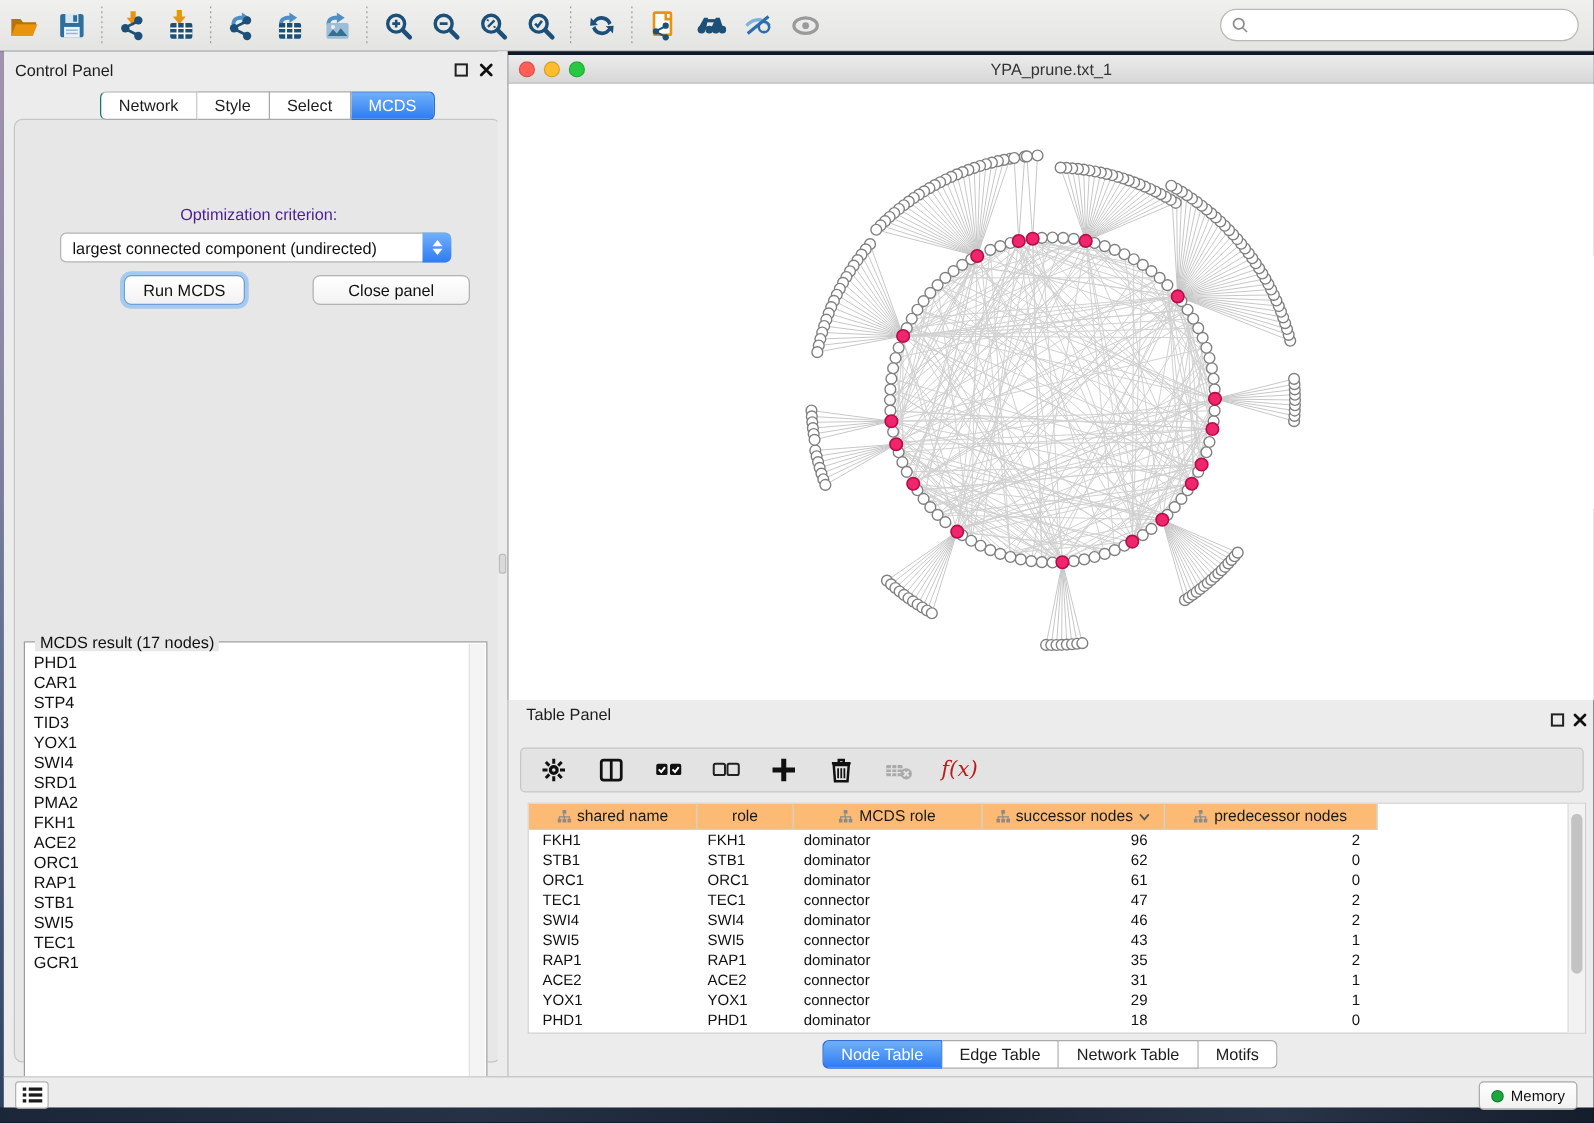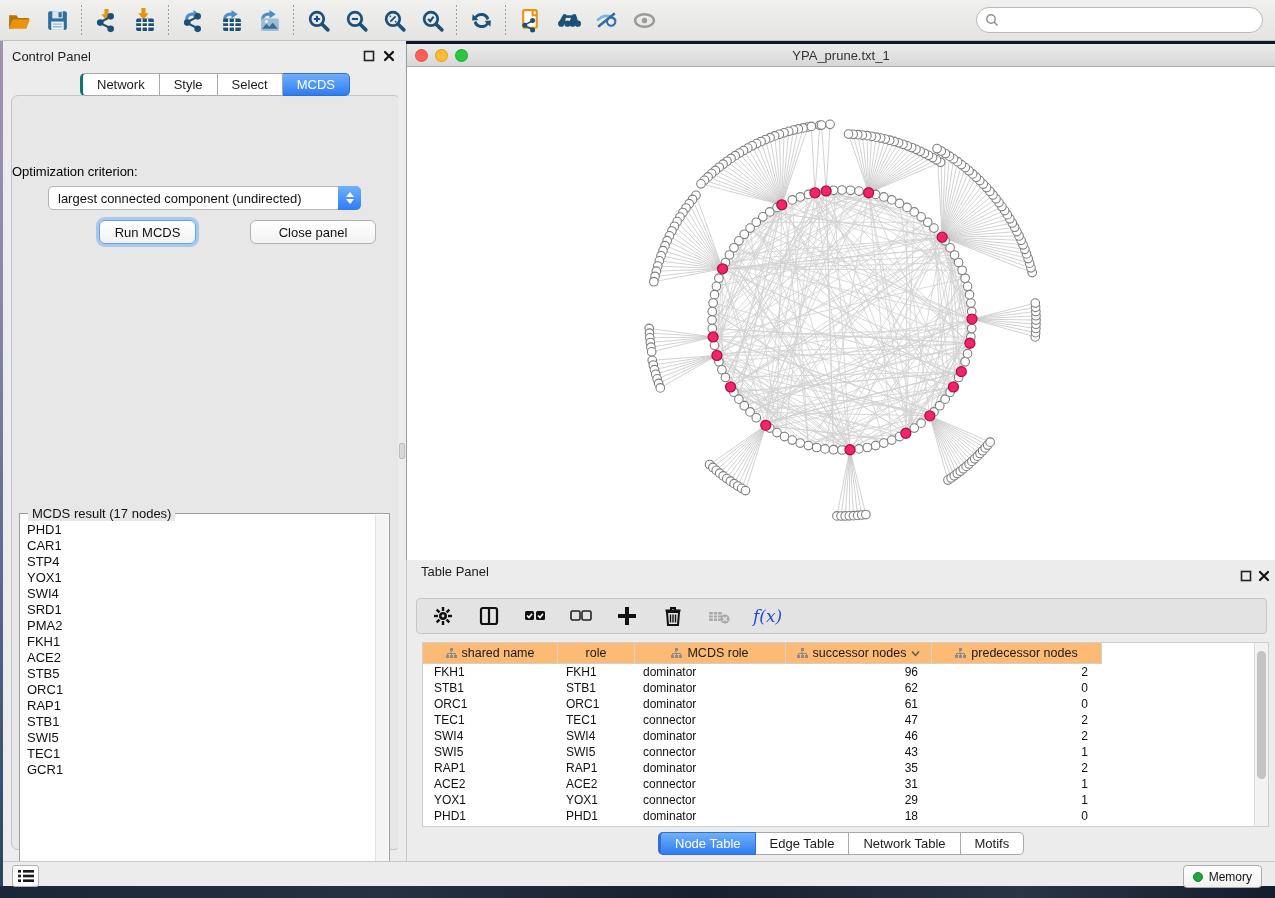--- a/index.html
+++ b/index.html
@@ -26,24 +26,24 @@
 
   
   #control-panel { left:3px; top:41px; width:403px; height:820px; background:#ececec; }
   #cp-header { position:absolute; left:9px; top:8px; font-size:13px; color:#1c1c1c; }
   .mini-ic { position:absolute; top:9px; width:12px; height:12px; }
   #cp-card { position:absolute; left:8px; top:54px; width:390px; height:755px;
     background:#e7e7e7; border:1px solid #c6c6c6; border-radius:7px; }
   #cp-tabs { position:absolute; left:77px; top:32px; height:23px; display:flex; z-index:3; }
   .seg-tab { height:23px; padding:0 14px; font-size:13px; color:#1c1c1c; background:#fff;
     border:1px solid #a9a9a9; border-left:none; display:flex; align-items:center; }
-  .seg-tab:first-child { border-left:3px solid #0f766e; border-radius:5px 0 0 5px; }
+  .seg-tab:first-child { border-left:1px solid #0f766e; border-radius:5px 0 0 5px; }
   .seg-tab:last-child { border-radius:0 5px 5px 0; }
   .seg-tab.active { background:linear-gradient(#6fb0f8,#2f7cf3); color:#fff; border-color:#2f6fd0; }
-  #opt-label { position:absolute; left:0; top:68px; width:390px; font-size:13px; color:#000000; }
+  #opt-label { position:absolute; left:0; top:68px; width:390px; text-align:center; font-size:13px; color:#4c1d95; }
   #opt-select { position:absolute; left:36px; top:90px; width:313px; height:24px; background:#fff;
     border:1px solid #b4b4b4; border-radius:5px; font-size:13px; color:#111;
     display:flex; align-items:center; padding-left:9px; }
   #opt-stepper { position:absolute; right:-1px; top:-1px; width:23px; height:24px; border-radius:0 5px 5px 0;
     background:linear-gradient(#71b1f9,#2e7bf4); display:flex; flex-direction:column; align-items:center; justify-content:center; gap:2px; }
   .chev-up { width:0; height:0; border-left:4px solid transparent; border-right:4px solid transparent; border-bottom:5px solid #fff; }
   .chev-dn { width:0; height:0; border-left:4px solid transparent; border-right:4px solid transparent; border-top:5px solid #fff; }
   .cp-btn { position:absolute; top:124px; height:24px; background:linear-gradient(#ffffff,#f2f2f2);
     border:1px solid #b3b3b3; border-radius:6px; font-size:13px; color:#111;
     display:flex; align-items:center; justify-content:center; font-family:"Liberation Sans",sans-serif; }
@@ -68,21 +68,21 @@
     display:flex; align-items:center; justify-content:center; font-size:13px; color:#333; }
   .tl { position:absolute; top:5px; width:13px; height:13px; border-radius:50%; }
   #net-canvas { position:absolute; left:0; top:23px; width:869px; height:493px; background:#fff; }
 
   
   #table-panel { left:406px; top:560px; width:869px; height:301px; background:#ececec; border-left:1px solid #c9c9c9; }
   #tp-header { position:absolute; left:14px; top:4px; font-size:13px; color:#1c1c1c; }
   #tp-toolbar { position:absolute; left:9px; top:38px; width:851px; height:36px;
     background:#e3e3e3; border:1px solid #c7c7c7; border-radius:4px; display:flex; align-items:center; padding-left:14px; gap:22px; }
   .tp-tool { display:flex; align-items:center; justify-content:center; height:24px; }
-  #fx-label { font-family:"DejaVu Serif", serif; font-style:italic; font-size:17px; color:#1d4ed8; }
+  #fx-label { font-family:"DejaVu Serif", serif; font-style:italic; font-size:17px; color:#b91c1c; }
   #node-table { position:absolute; left:15px; top:82px; width:847px; height:185px; background:#fff; border:1px solid #cfcfcf; overflow:hidden; }
   #nt-headrow { position:absolute; left:0; top:0; height:21px; display:flex; background:#fdba74; border-bottom:1px solid #cfcfcf; }
   .nt-hcell { display:flex; align-items:center; justify-content:center; gap:5px;
     font-size:12.5px; color:#1a1a1a; border-right:1px solid #d2d2d2; }
   .nt-rows { position:absolute; left:0; top:21px; width:831px; }
   .nt-row { display:flex; height:16px; font-size:12px; color:#111; }
   .nt-cell { display:flex; align-items:center; }
   #nt-scroll { position:absolute; right:0; top:0; width:14px; height:183px; background:#f2f2f2; border-left:1px solid #ddd; }
   #nt-thumb { position:absolute; left:2px; top:8px; width:9px; height:128px; background:#c3c3c3; border-radius:5px; }
   #tp-tabs { position:absolute; left:251px; top:272px; height:23px; display:flex; }
@@ -260,27 +260,27 @@
         </div>
     </div>
     <div class="cp-btn" id="run-btn">Run MCDS</div>
     <div class="cp-btn" id="closepanel-btn">Close panel</div>
     <div id="mcds-box">
       <div id="mcds-legend">MCDS result (17 nodes)</div>
       <div id="mcds-list">
           <div>PHD1</div>
           <div>CAR1</div>
           <div>STP4</div>
+          <div>TID3</div>
           <div>YOX1</div>
           <div>SWI4</div>
           <div>SRD1</div>
           <div>PMA2</div>
           <div>FKH1</div>
           <div>ACE2</div>
-          <div>STB5</div>
           <div>ORC1</div>
           <div>RAP1</div>
           <div>STB1</div>
           <div>SWI5</div>
           <div>TEC1</div>
           <div>GCR1</div>
         </div>
       <div id="mcds-scroll"></div>
     </div>
   </div>

